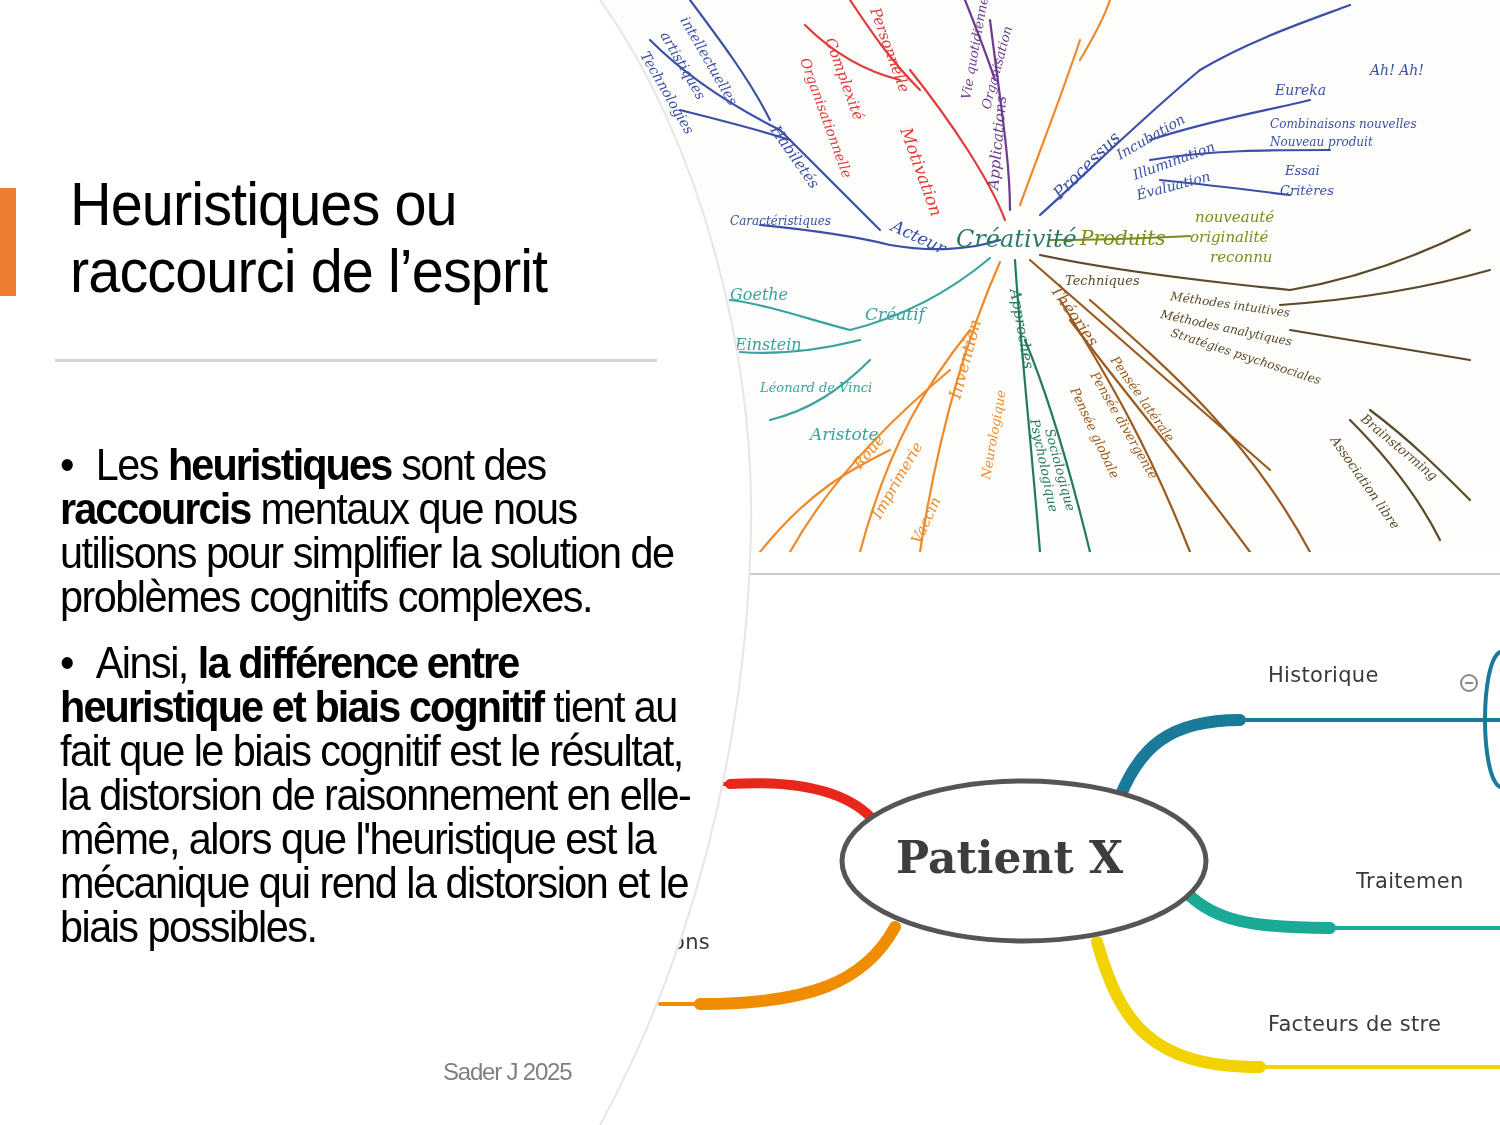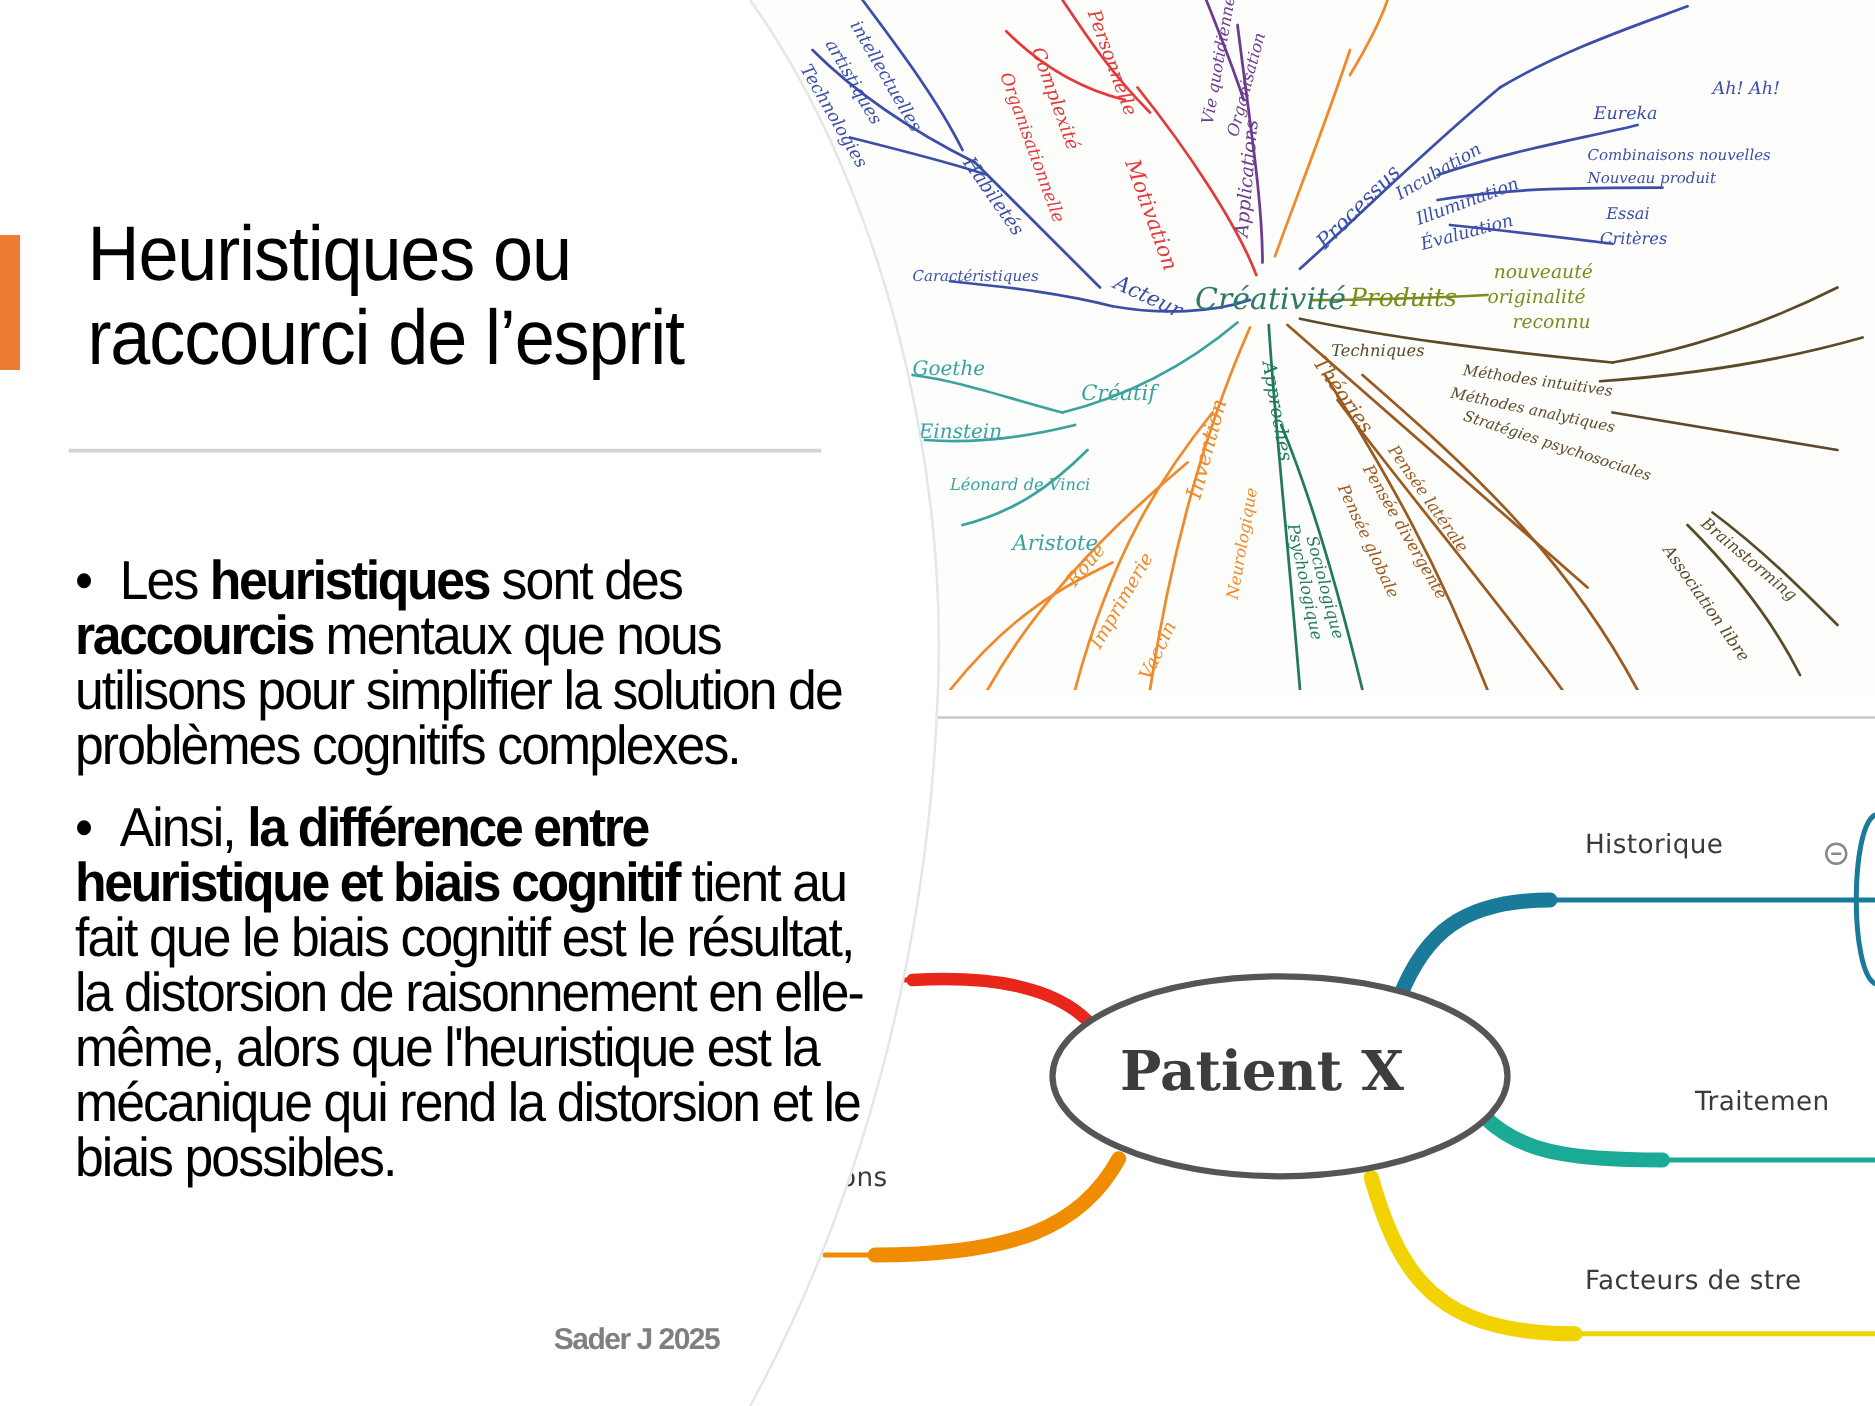--- a/index.html
+++ b/index.html
@@ -52,21 +52,20 @@
       position: absolute; left: 60px; top: 443px; width: 690px;
       font-size: 44px; line-height: 44px; color: #000; letter-spacing: -1.6px;
       transform: scaleX(0.94); transform-origin: left top;
     }
     .body-text p { margin: 0 0 22px 0; }
     .body-text .bullet { display: inline-block; width: 38px; }
     .body-text b { font-weight: bold; letter-spacing: -2px; }
     .footer {
       position: absolute; left: 443px; top: 1058px; font-size: 24px; color: #7f7f7f;
       letter-spacing: -1.2px;
-      font-weight: bold;
     }
     .hw { font-family: "DejaVu Serif", serif; font-style: italic; }
   </style>
 </head>
 <body>
 
 <div class="slide">
 
   <div class="img-top">
     <svg width="910" height="552" viewBox="0 0 910 552">

